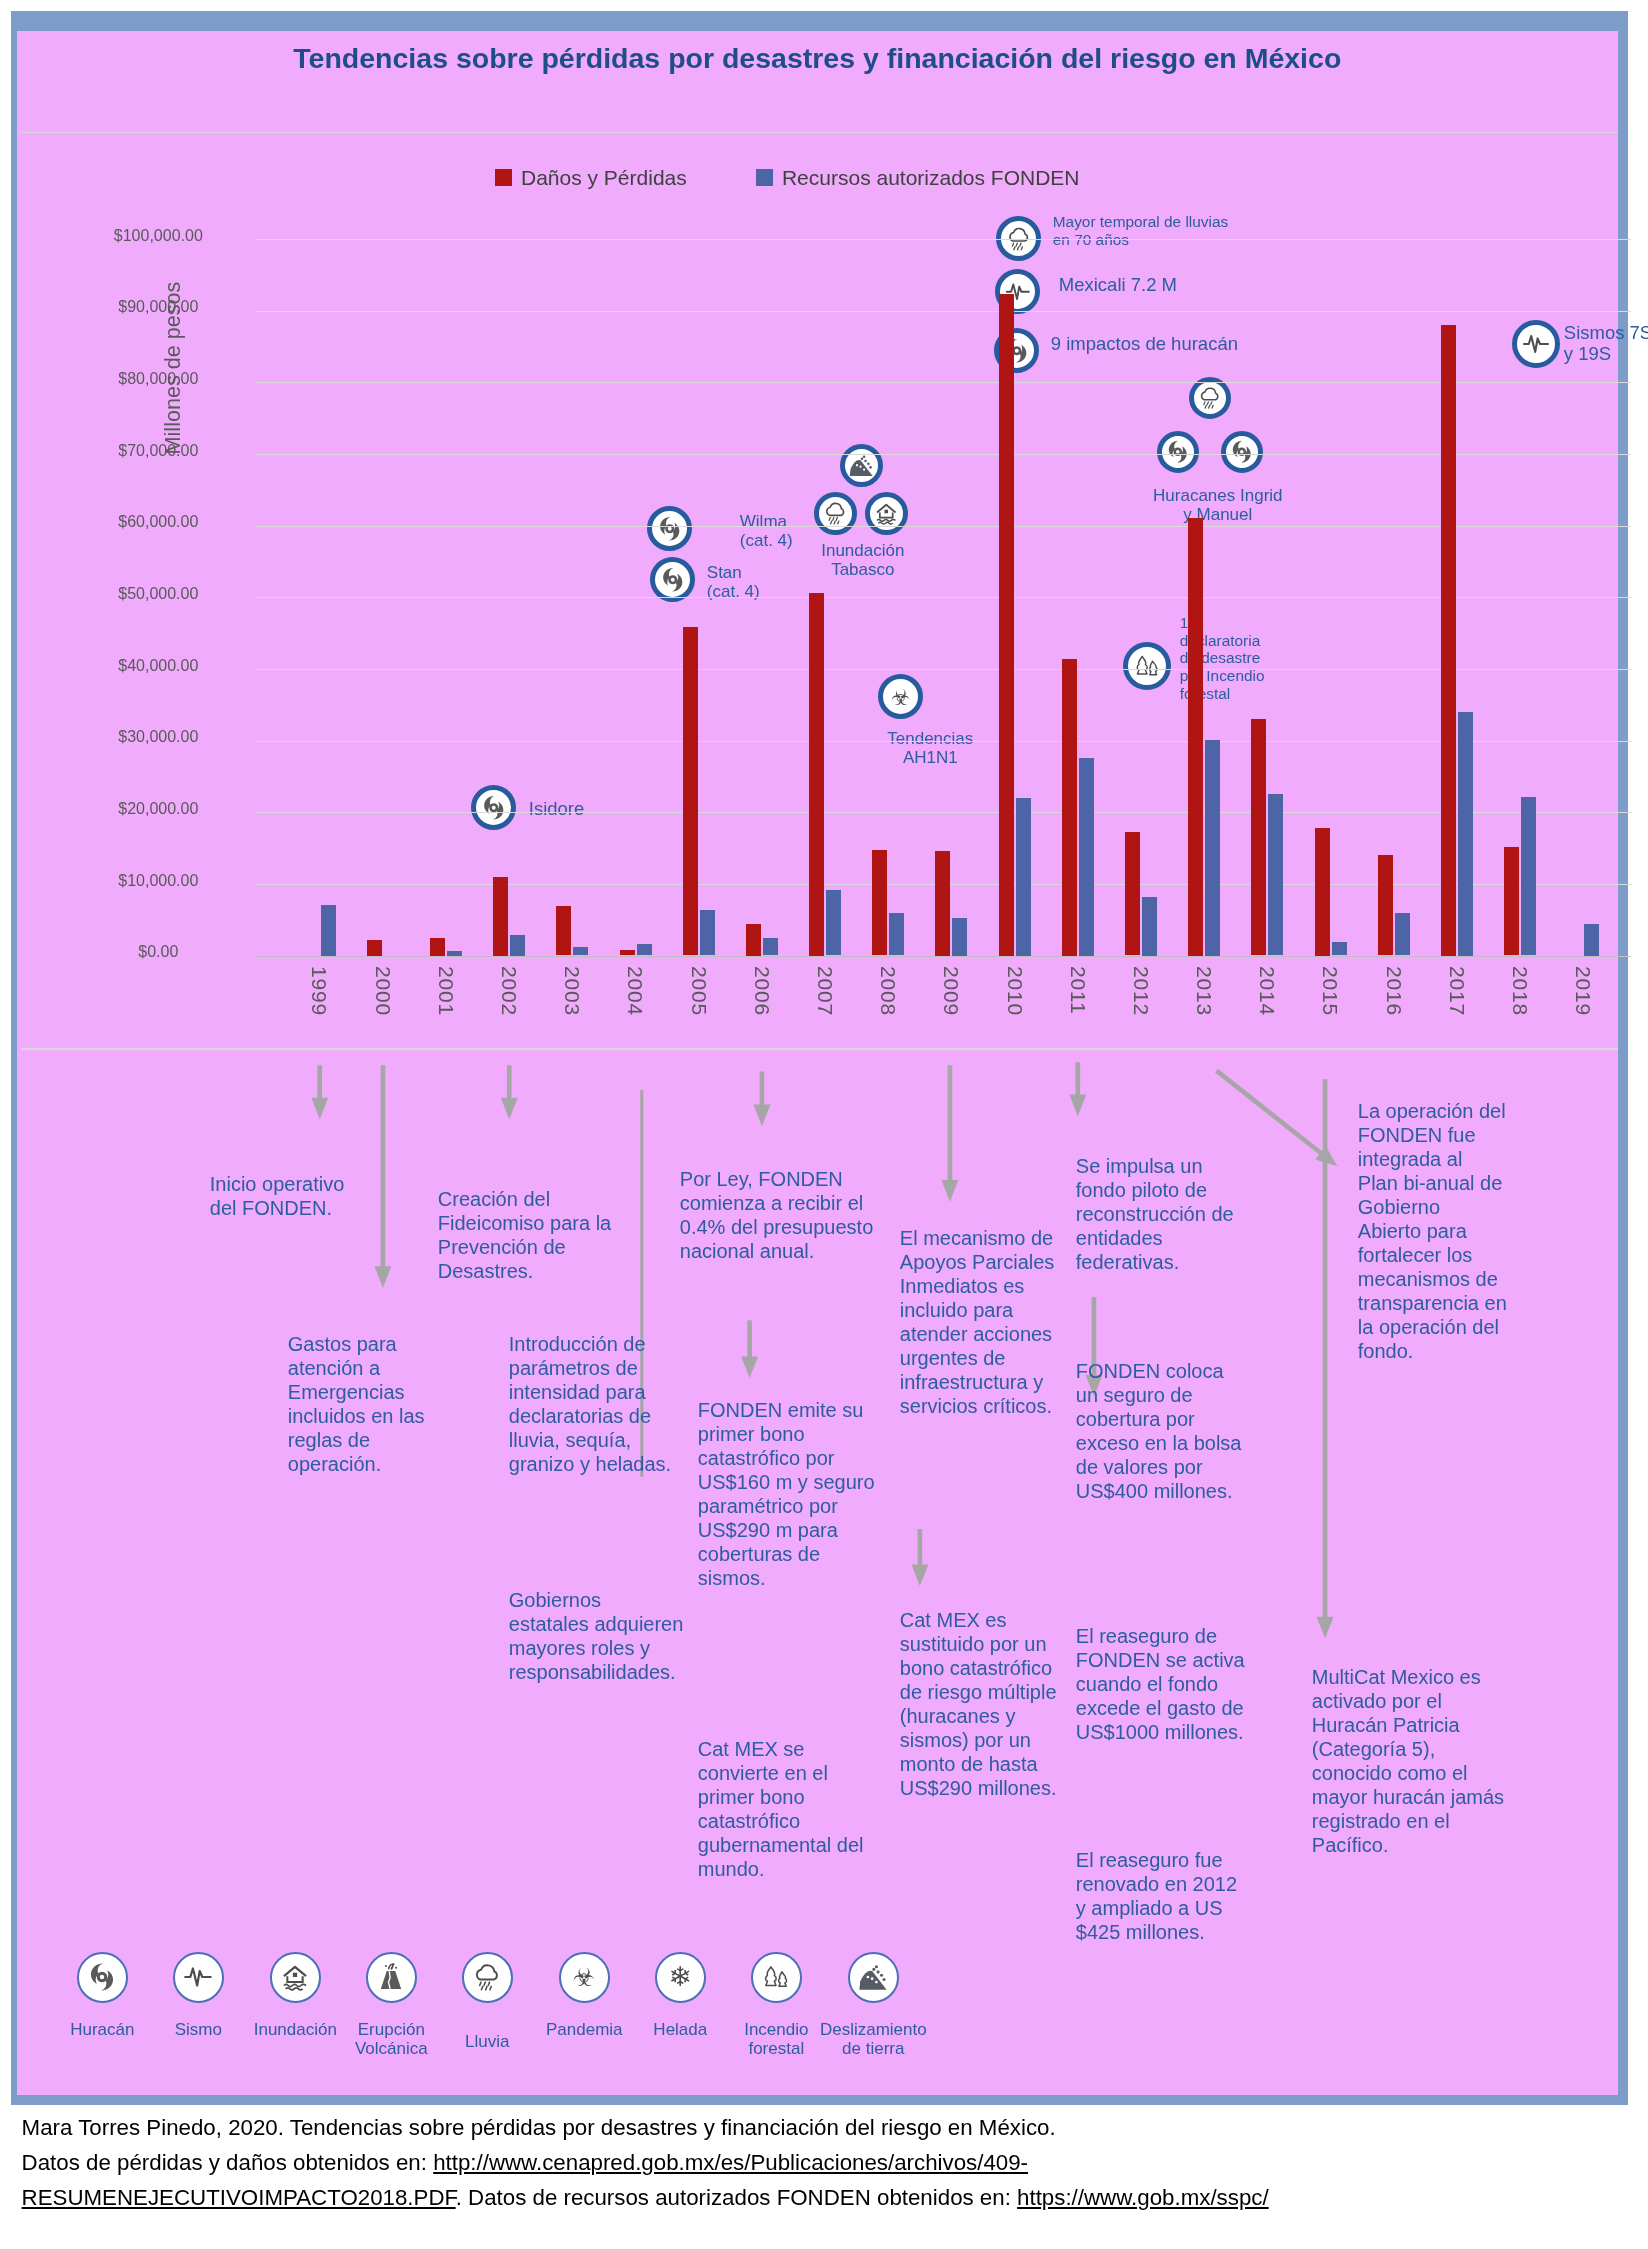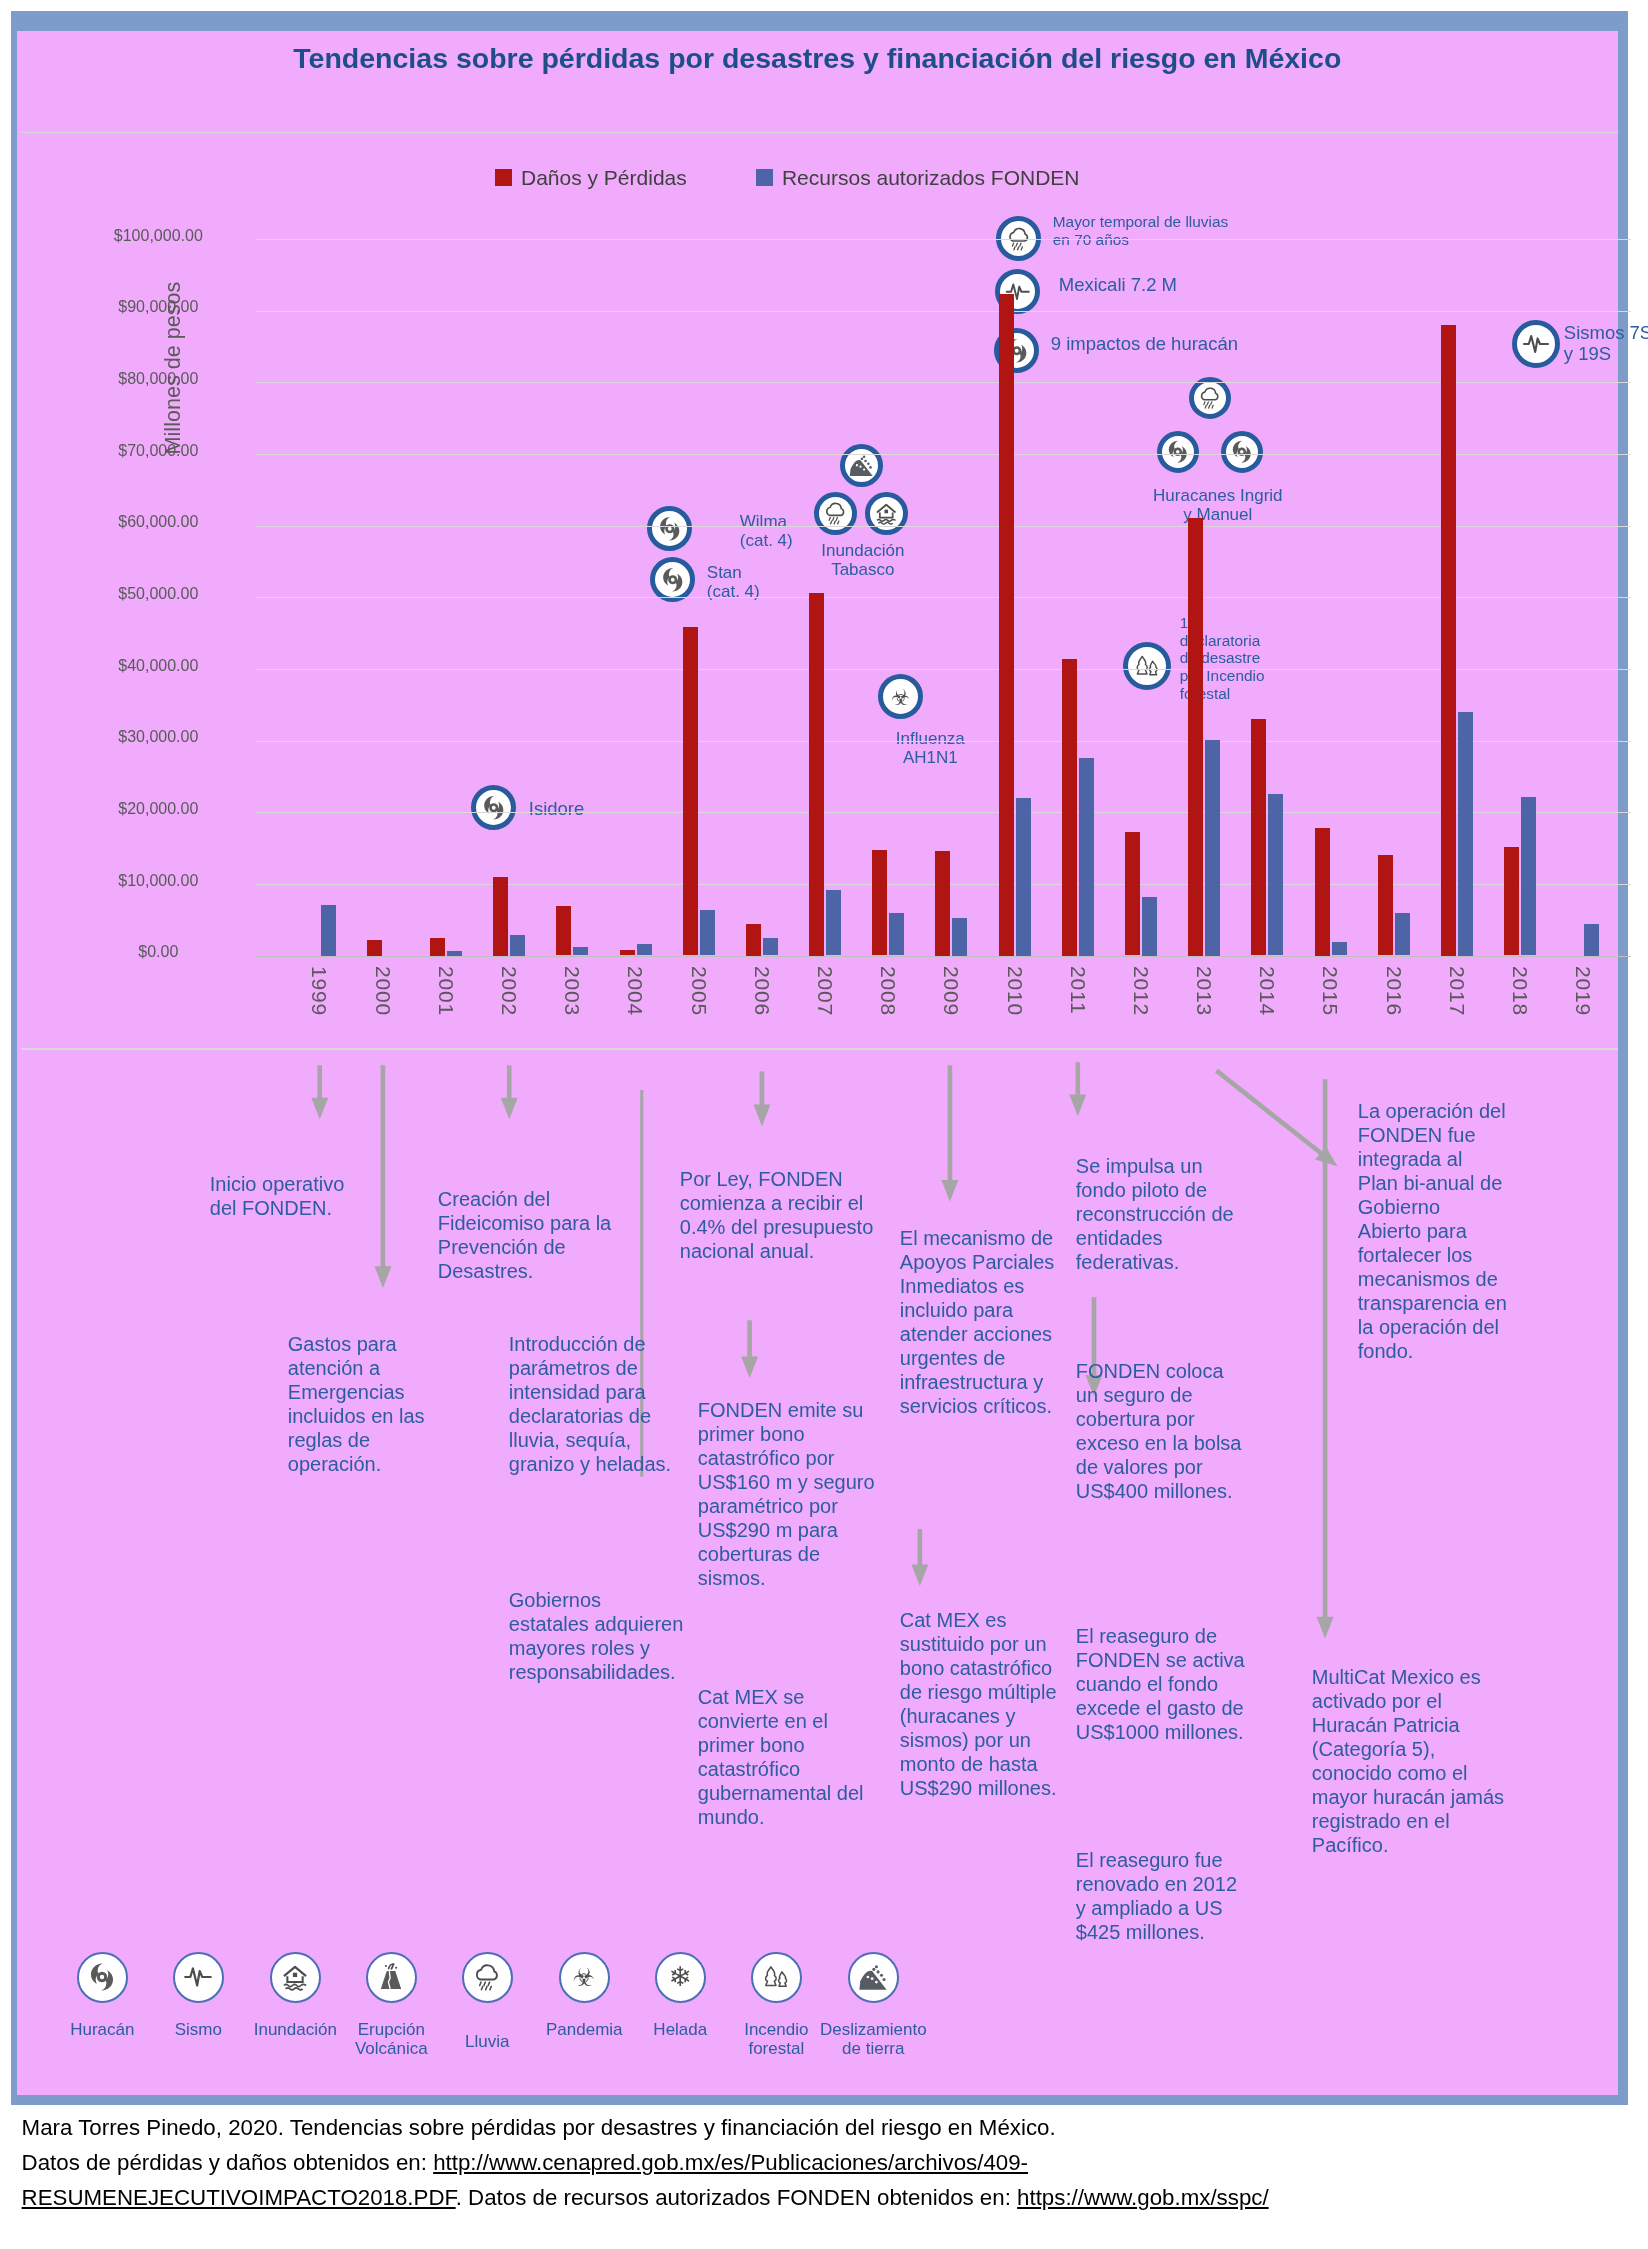--- a/index.html
+++ b/index.html
@@ -81,21 +81,21 @@
       <polygon points="1172,2018 1161,1990 1183,1990" fill="#a6a6a6"></polygon>
     </svg>
   <div id="notes">
       <div class="note" style="left: 193px; top: 1141px; width: 166px;">Inicio operativo del FONDEN.</div>
       <div class="note" style="left: 271px; top: 1301px; width: 162px;">Gastos para atención a Emergencias incluidos en las reglas de operación.</div>
       <div class="note" style="left: 421px; top: 1156px; width: 189px;">Creación del Fideicomiso para la Prevención de Desastres.</div>
       <div class="note" style="left: 492px; top: 1301px; width: 185px;">Introducción de parámetros de intensidad para declaratorias de lluvia, sequía, granizo y heladas.</div>
       <div class="note" style="left: 492px; top: 1557px; width: 177px;">Gobiernos estatales adquieren mayores roles y responsabilidades.</div>
       <div class="note" style="left: 663px; top: 1136px; width: 200px;">Por Ley, FONDEN comienza a recibir el 0.4% del presupuesto nacional anual.</div>
       <div class="note" style="left: 681px; top: 1367px; width: 181px;">FONDEN emite su primer bono catastrófico por US$160 m y seguro paramétrico por US$290 m para coberturas de sismos.</div>
-      <div class="note" style="left: 681px; top: 1654px; width: 185px;">Cat MEX se convierte en el primer bono catastrófico gubernamental del mundo.</div>
+      <div class="note" style="left: 681px; top: 1706px; width: 185px;">Cat MEX se convierte en el primer bono catastrófico gubernamental del mundo.</div>
       <div class="note" style="left: 883px; top: 1195px; width: 170px;">El mecanismo de Apoyos Parciales Inmediatos es incluido para atender acciones urgentes de infraestructura y servicios críticos.</div>
       <div class="note" style="left: 883px; top: 1577px; width: 166px;">Cat MEX es sustituido por un bono catastrófico de riesgo múltiple (huracanes y sismos) por un monto de hasta US$290 millones.</div>
       <div class="note" style="left: 1059px; top: 1123px; width: 173px;">Se impulsa un fondo piloto de reconstrucción de entidades federativas.</div>
       <div class="note" style="left: 1059px; top: 1328px; width: 173px;">FONDEN coloca un seguro de cobertura por exceso en la bolsa de valores por US$400 millones.</div>
       <div class="note" style="left: 1059px; top: 1593px; width: 181px;">El reaseguro de FONDEN se activa cuando el fondo excede el gasto de US$1000 millones.</div>
       <div class="note" style="left: 1059px; top: 1817px; width: 166px;">El reaseguro fue renovado en 2012 y ampliado a US $425 millones.</div>
       <div class="note" style="left: 1341px; top: 1068px; width: 150px;">La operación del FONDEN fue integrada al Plan bi-anual de Gobierno Abierto para fortalecer los mecanismos de transparencia en la operación del fondo.</div>
       <div class="note" style="left: 1295px; top: 1634px; width: 208px;">MultiCat Mexico es activado por el Huracán Patricia (Categoría 5), conocido como el mayor huracán jamás registrado en el Pacífico.</div>
     </div>
   <div id="chart-icons">
@@ -161,21 +161,21 @@
           <path d="M9 34 q2.5 -2.5 5 0 t5 0 t5 0 t5 0" fill="none" stroke="#4d4d4d" stroke-width="2"></path>
         </svg>
       </div>
       <div class="anno-label" style="left: 794px; top: 510px; width: 104px; font-size: 17px; line-height: 19px; text-align: center; white-space: pre-line;">Inundación
 Tabasco</div>
       <div class="ic big" style="left: 861px; top: 643px; width: 45px; height: 45px;">
         <svg viewBox="0 0 40 40" width="29.5" height="29.5" class="glyph">
           <text x="20" y="31" text-anchor="middle" font-size="30" fill="#4d4d4d" font-family="&quot;DejaVu Sans&quot;,sans-serif">☣</text>
         </svg>
       </div>
-      <div class="anno-label" style="left: 844px; top: 698px; width: 139px; font-size: 17px; line-height: 19px; text-align: center; white-space: pre-line;">Influenza
+      <div class="anno-label" style="left: 844px; top: 698px; width: 139px; font-size: 17px; line-height: 19px; text-align: center; white-space: pre-line;">Tendencias
 AH1N1</div>
       <div class="ic big" style="left: 979px; top: 185px; width: 45px; height: 45px;">
         <svg viewBox="0 0 40 40" width="29.5" height="29.5" class="glyph">
           <path d="M12 23a6 6 0 0 1 1-11.5 8 8 0 0 1 15.5 2A5 5 0 0 1 28 23z" fill="none" stroke="#4d4d4d" stroke-width="2.2"></path>
           <line x1="13" y1="26" x2="11.4" y2="30" stroke="#4d4d4d" stroke-width="1.8" stroke-linecap="round"></line>
           <line x1="18" y1="26" x2="16.4" y2="30" stroke="#4d4d4d" stroke-width="1.8" stroke-linecap="round"></line>
           <line x1="23" y1="26" x2="21.4" y2="30" stroke="#4d4d4d" stroke-width="1.8" stroke-linecap="round"></line>
           <line x1="15" y1="31" x2="13.4" y2="35" stroke="#4d4d4d" stroke-width="1.8" stroke-linecap="round"></line>
           <line x1="20" y1="31" x2="18.4" y2="35" stroke="#4d4d4d" stroke-width="1.8" stroke-linecap="round"></line>
           <line x1="25" y1="31" x2="23.4" y2="35" stroke="#4d4d4d" stroke-width="1.8" stroke-linecap="round"></line>

